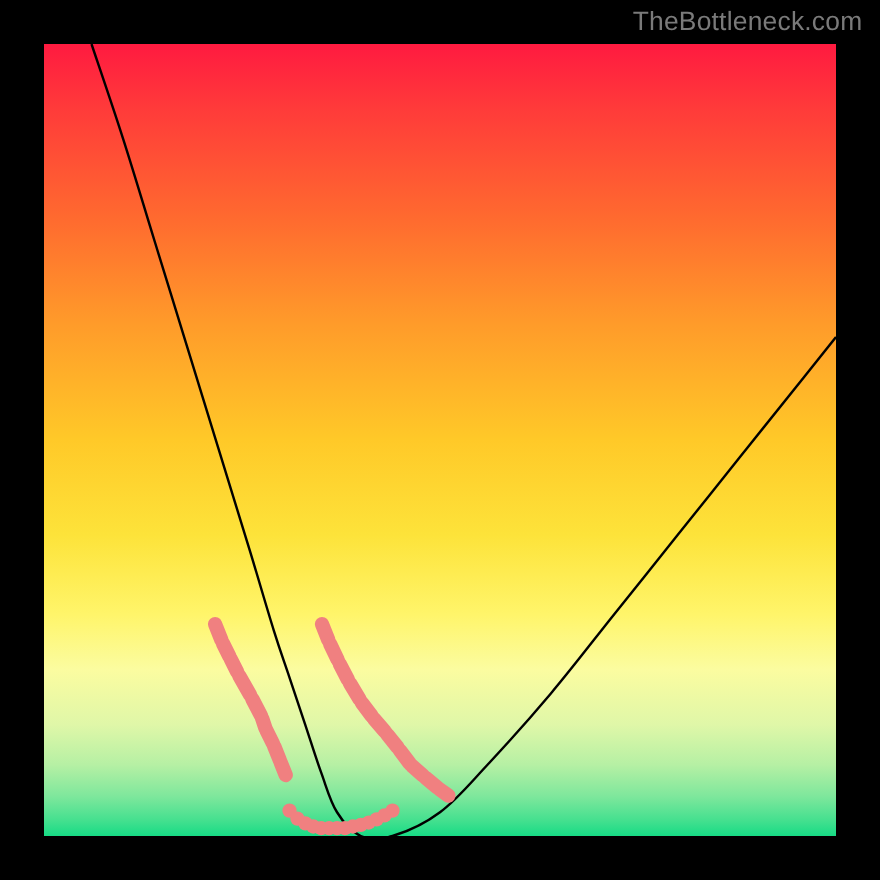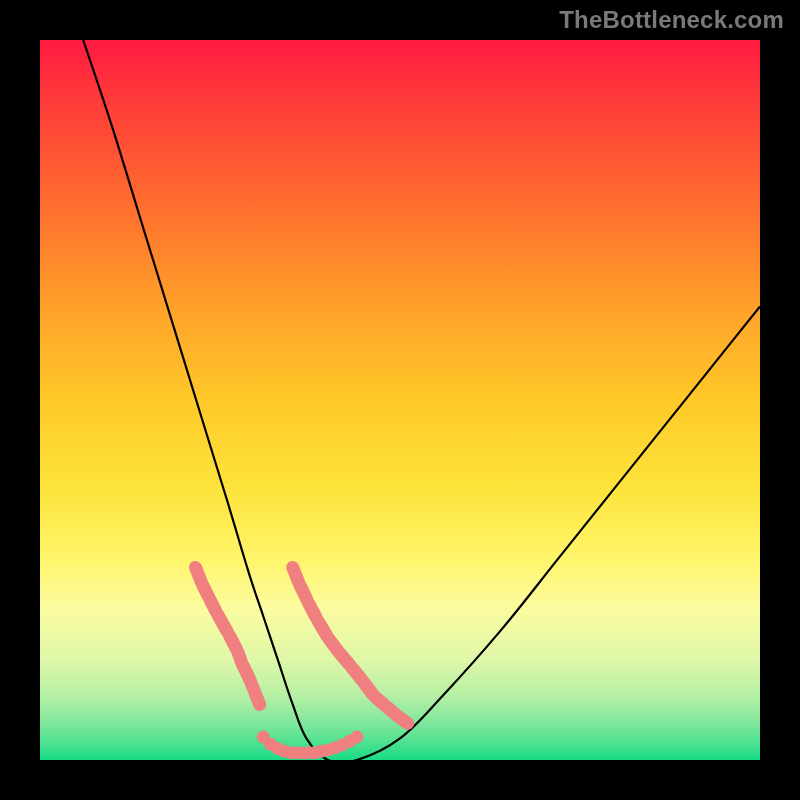--- a/index.html
+++ b/index.html
@@ -48,21 +48,21 @@
       #45e08f 98%,
       #17db85 100%
     );
   }
   .attribution {
     position: absolute;
     top: 6px;
     right: 16px;
     color: #7a7a7a;
     font-size: 24px;
-    font-weight: 700;
+    font-weight: 400;
     letter-spacing: 0.2px;
     user-select: none;
   }
   svg.curve {
     position: absolute;
     left: 0;
     top: 0;
     width: 720px;
     height: 720px;
   }

